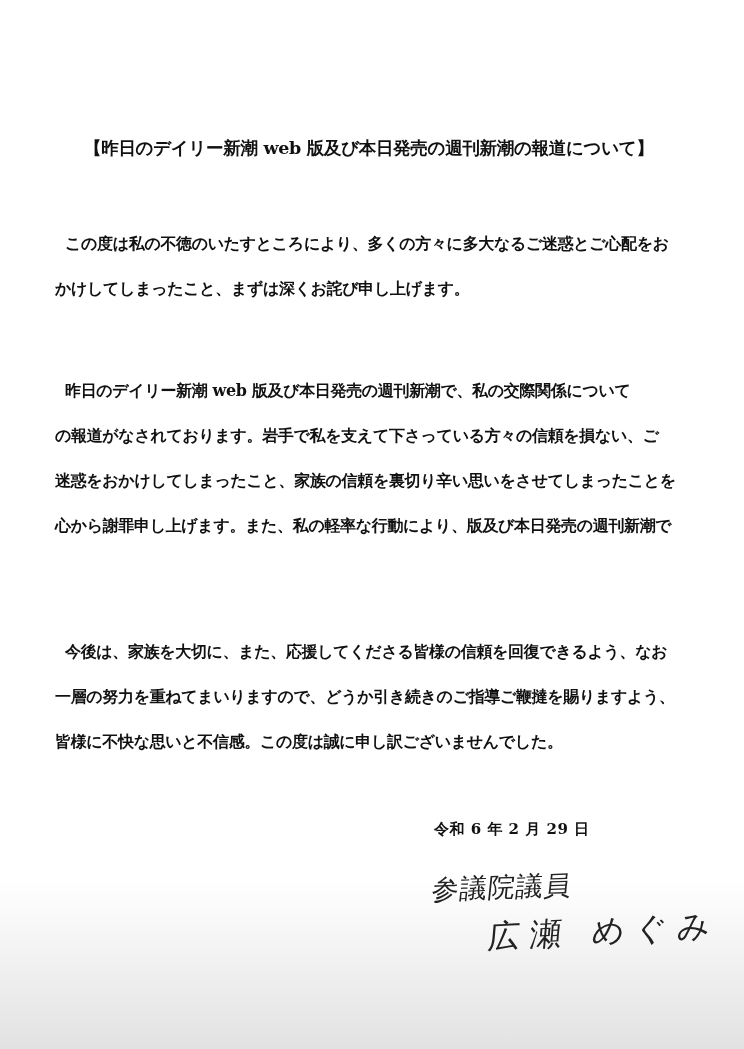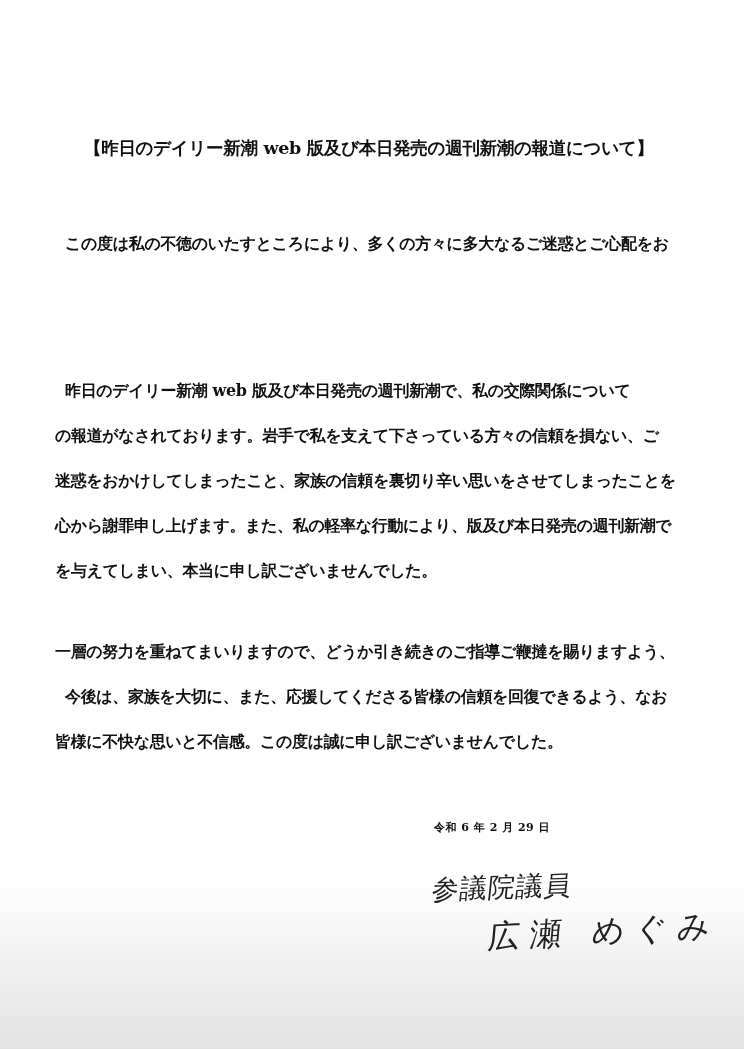--- a/index.html
+++ b/index.html
@@ -49,21 +49,21 @@
     .line.indent {
       padding-left: 10px;
     }
     #p1 { top: 221px; }
     #p2 { top: 368px; }
     #p3 { top: 629px; }
     .date {
       position: absolute;
       left: 434px;
       top: 820px;
-      font-size: 11px;
+      font-size: 15px;
       font-weight: bold;
       white-space: nowrap;
       letter-spacing: 0.5px;
     }
     .sig-title {
       position: absolute;
       left: 432px;
       top: 872px;
       font-family: "DejaVu Sans", sans-serif;
       font-weight: normal;
@@ -90,33 +90,33 @@
   </style>
 </head>
 <body>
 
 <div class="page">
 
   <div class="title">【昨日のデイリー新潮 web 版及び本日発売の週刊新潮の報道について】</div>
 
   <div class="para" id="p1">
     <span class="line indent">この度は私の不徳のいたすところにより、多くの方々に多大なるご迷惑とご心配をお</span>
+    <span class="line">かけしてしまったこと、まずは深くお詫び申し上げます。</span>
   </div>
 
   <div class="para" id="p2">
     <span class="line indent">昨日のデイリー新潮 web 版及び本日発売の週刊新潮で、私の交際関係について</span>
     <span class="line">の報道がなされております。岩手で私を支えて下さっている方々の信頼を損ない、ご</span>
     <span class="line">迷惑をおかけしてしまったこと、家族の信頼を裏切り辛い思いをさせてしまったことを</span>
     <span class="line">心から謝罪申し上げます。また、私の軽率な行動により、版及び本日発売の週刊新潮で</span>
-    <span class="line">を与えてしまい、本当に申し訳ございませんでした。</span>
   </div>
 
   <div class="para" id="p3">
+    <span class="line indent">今後は、家族を大切に、また、応援してくださる皆様の信頼を回復できるよう、なお</span>
     <span class="line">一層の努力を重ねてまいりますので、どうか引き続きのご指導ご鞭撻を賜りますよう、</span>
-    <span class="line indent">今後は、家族を大切に、また、応援してくださる皆様の信頼を回復できるよう、なお</span>
     <span class="line">皆様に不快な思いと不信感。この度は誠に申し訳ございませんでした。</span>
   </div>
 
   <div class="date">令和 6 年 2 月 29 日</div>
 
   <div class="sig-title">参議院議員</div>
   <div class="sig-name">広瀬 めぐみ</div>
 
 </div>
 

